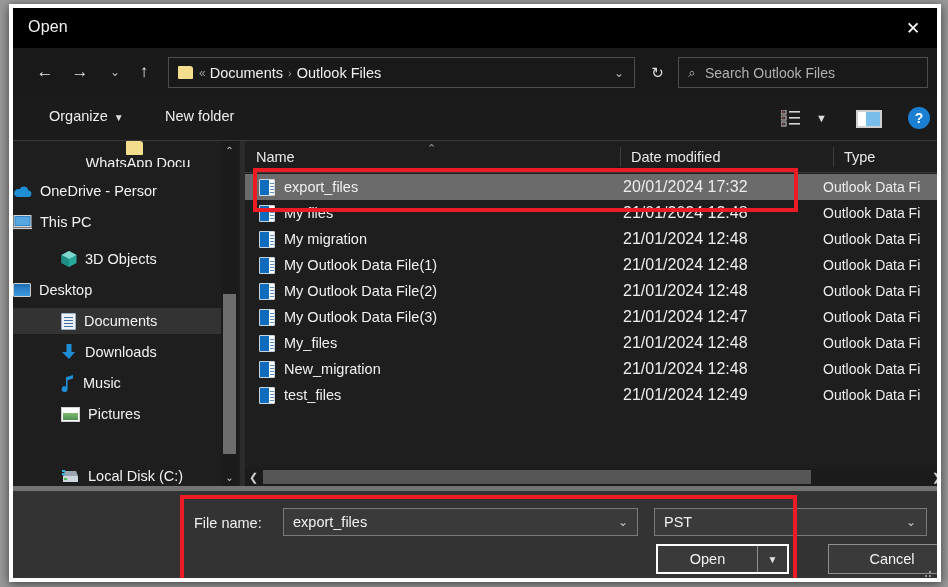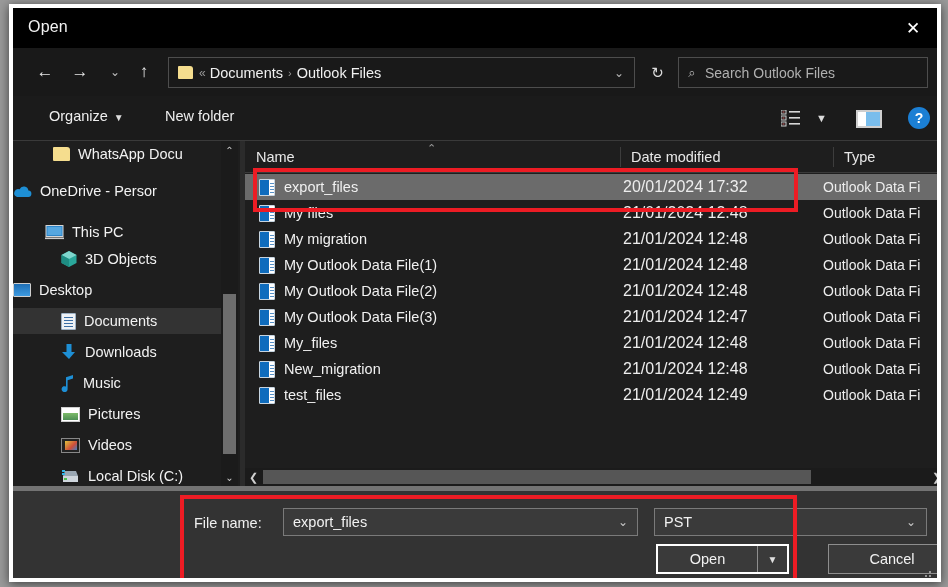--- a/index.html
+++ b/index.html
@@ -344,33 +344,33 @@
       <rect x="8" y="7" width="11" height="1.6" fill="#d6d6d6"></rect>
       <rect x="8" y="13" width="11" height="1.6" fill="#d6d6d6"></rect>
     </svg>
     <div id="view-caret">▼</div>
     <div id="pane-icon"></div>
     <div id="help-btn">?</div>
   </div>
 
   <div id="sidebar">
 
-    <div class="tree-item" style="top:0px;padding-left:40px;">
+    <div class="tree-item" style="top:0px;padding-left:40px;flex-direction:column;">
       <span class="ic ic-folder"></span>
       <span class="tree-label">WhatsApp Docu</span>
     </div>
 
     <div class="tree-item" style="top:37px;">
       <svg class="ic ic-cloud" viewBox="0 0 19 13">
         <path d="M4 12h11a3.2 3.2 0 0 0 .4-6.4A4.6 4.6 0 0 0 6.6 4.3 3.6 3.6 0 0 0 4 12z" fill="#1e8fd5"></path>
       </svg>
       <span class="tree-label">OneDrive - Persor</span>
     </div>
 
-    <div class="tree-item" style="top:78px;padding-left:32px;">
+    <div class="tree-item" style="top:68px;">
       <svg class="ic ic-pc" viewBox="0 0 19 15">
         <rect x="1" y="0.5" width="17" height="11" fill="#2f86c9" stroke="#d6d6d6"></rect>
         <rect x="2.5" y="2" width="14" height="8" fill="#56a7e0"></rect>
         <rect x="0" y="12.5" width="19" height="1.6" fill="#cfcfcf"></rect>
       </svg>
       <span class="tree-label">This PC</span>
     </div>
 
     <div class="tree-item" style="top:105px;padding-left:48px;">
       <svg class="ic ic-3d" viewBox="0 0 16 16">
@@ -403,24 +403,20 @@
         <path d="M12 0 5 2.2v9.3a3 3 0 1 0 1.6 2.6V5.2L12 3.6z" fill="#1e8fd5"></path>
       </svg>
       <span class="tree-label">Music</span>
     </div>
 
     <div class="tree-item" style="top:260px;padding-left:48px;">
       <span class="ic ic-pic"></span>
       <span class="tree-label">Pictures</span>
     </div>
 
-    <div class="tree-item" style="top:291px;padding-left:48px;">
-      <span class="ic ic-vid"></span>
-      <span class="tree-label">Videos</span>
-    </div>
 
     <div class="tree-item" style="top:322px;padding-left:48px;">
       <svg class="ic ic-disk" viewBox="0 0 19 15">
         <path d="M2 7h15v6H2z" fill="#cfd6dd"></path>
         <path d="M4 2h11l2 5H2z" fill="#9aa7b3"></path>
         <rect x="3" y="9" width="3" height="2" fill="#4fc24f"></rect>
         <rect x="1" y="1" width="3" height="2" fill="#35b7e8"></rect>
         <rect x="1" y="4" width="3" height="2" fill="#35b7e8"></rect>
       </svg>
       <span class="tree-label">Local Disk (C:)</span>

